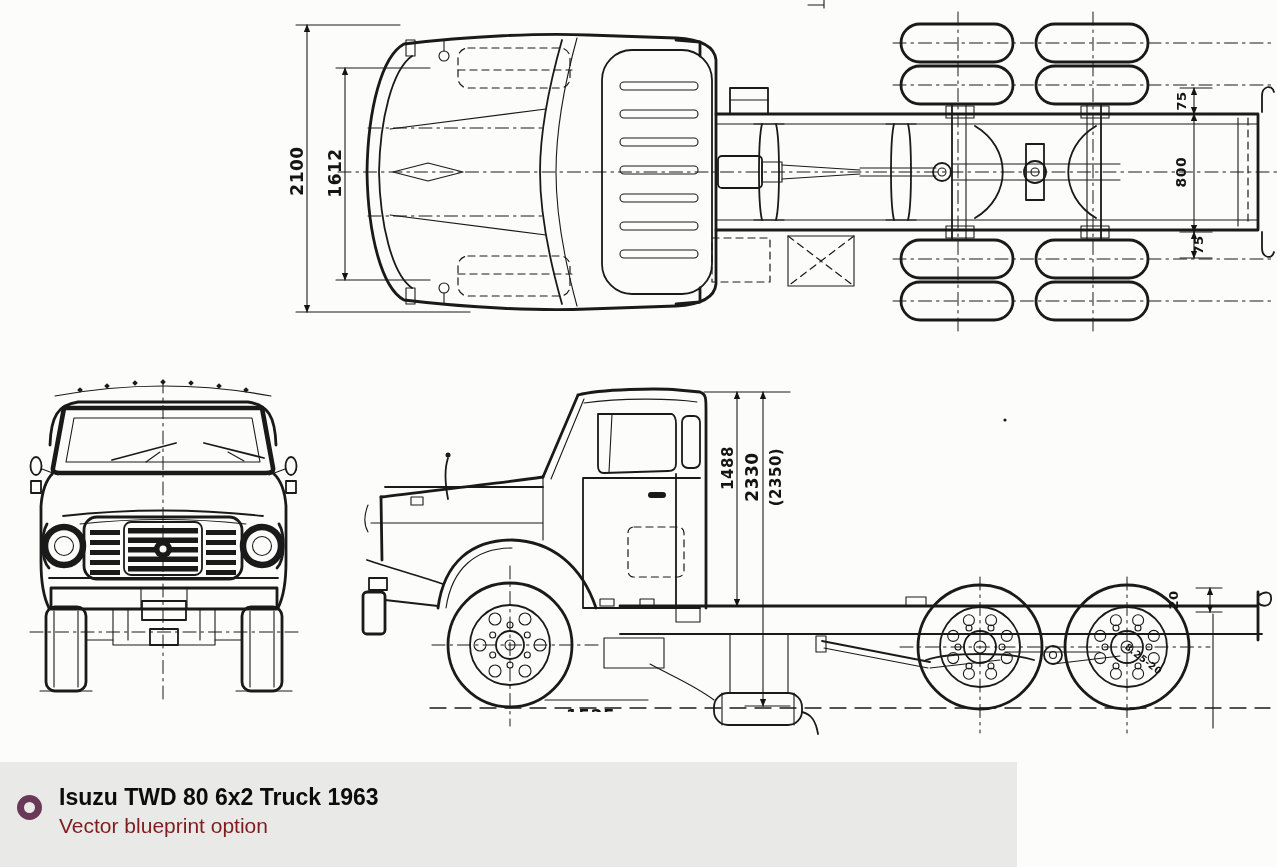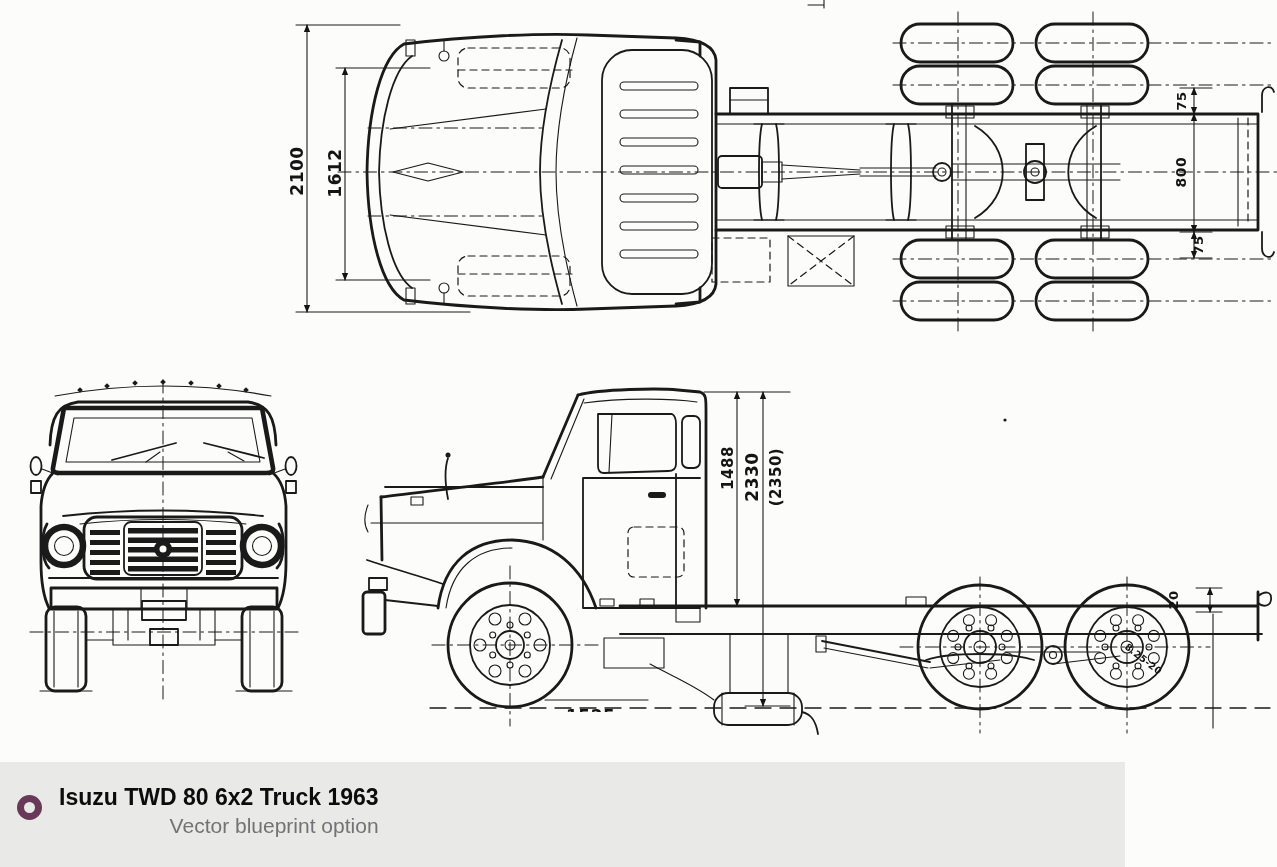--- a/index.html
+++ b/index.html
@@ -13,26 +13,26 @@
   .w3{stroke-width:2.8}
   .w4{stroke-width:4.6}
   .w6{stroke-width:6.5}
   .cl{stroke-width:1;stroke-dasharray:13 5 2.5 5;}
   .dsh{stroke-width:1.2;stroke-dasharray:7 5;}
   .gdsh{stroke-width:1.3;stroke-dasharray:16 9;}
   .dim{stroke-width:1.1}
   .ink{fill:#1a1a1a;stroke:none;}
   text.d{font-family:"DejaVu Sans",sans-serif;font-weight:700;fill:#141414;letter-spacing:.5px;}
   
-  .footer{position:absolute;left:0;bottom:0;width:1125px;height:105px;background:#e9e9e8;margin-top:7px;}
+  .footer{position:absolute;left:0;bottom:0;width:1017px;height:105px;background:#e9e9e8;margin-top:7px;}
   .option-row{position:absolute;left:17px;top:22px;display:flex;align-items:flex-start;cursor:pointer;}
   .ring{width:11px;height:11px;border:7px solid #693a57;border-radius:50%;margin-top:11px;}
   .texts{margin-left:17px;}
   .title{font-size:23px;font-weight:700;color:#0c0c0c;line-height:1.2;}
-  .subtitle{font-size:21px;font-weight:400;color:#737373;line-height:1.35;text-align:right;}
+  .subtitle{font-size:21px;font-weight:400;color:#7f1d1d;line-height:1.35;}
 </style>
 </head>
 <body>
 
 <div class="stage">
 
   <svg class="sheet" viewBox="0 0 1277 762">
     <defs>
       <marker id="ar" viewBox="0 0 10 10" refX="9" refY="5" markerWidth="7.5" markerHeight="7.5" orient="auto-start-reverse">
         <path d="M0 1 L10 5 L0 9 z" fill="#141414"></path>

